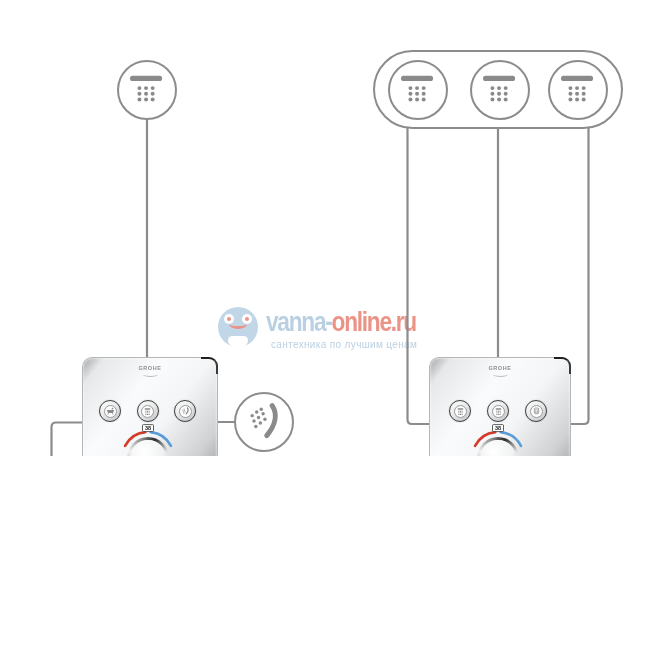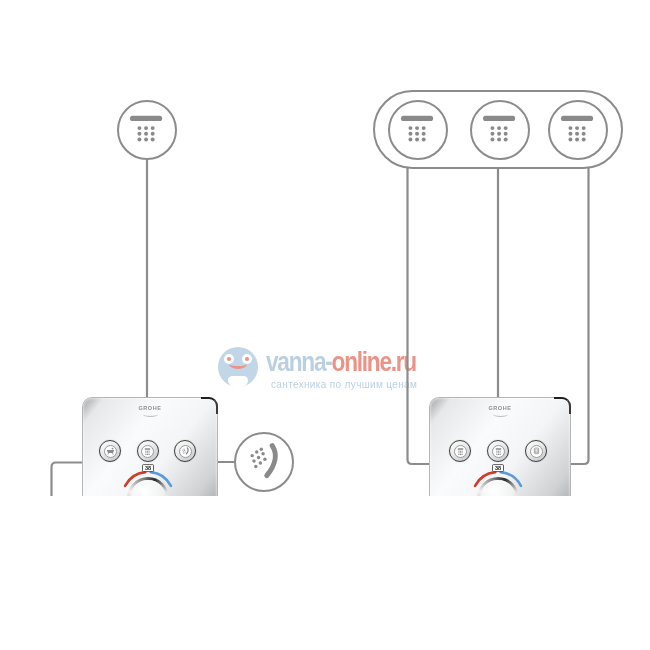--- a/index.html
+++ b/index.html
@@ -1,19 +1,18 @@
 <!DOCTYPE html>
 <html style="--outline: #8c8c8c; --icon: #8a8a8a; --hot: #a6302b; --cold: #4e90d6; --arc_hot: #d23b2b; --arc_cold: #5b9bd8; --wm_blue: #b5cde0; --wm_blue_logo: #bcd3e4; --wm_red: #ea8a7c;"><head>
 <meta charset="utf-8">
 <style>
   html,body{margin:0;padding:0;background:#fff;}
   .canvas{
     position:relative;width:650px;height:456px;background:#ffffff;overflow:hidden;
     font-family:"Liberation Sans", sans-serif;
-    margin-top:40px;
   }
   
   svg.lines{position:absolute;left:0;top:0;z-index:2;}
   .cline{fill:none;stroke:var(--outline);stroke-width:2.2;stroke-linecap:round;}
 
   
   .outlet{
     position:absolute;z-index:3;box-sizing:border-box;background:#fff;
     border:2.5px solid var(--outline);border-radius:50%;
     display:flex;align-items:center;justify-content:center;

